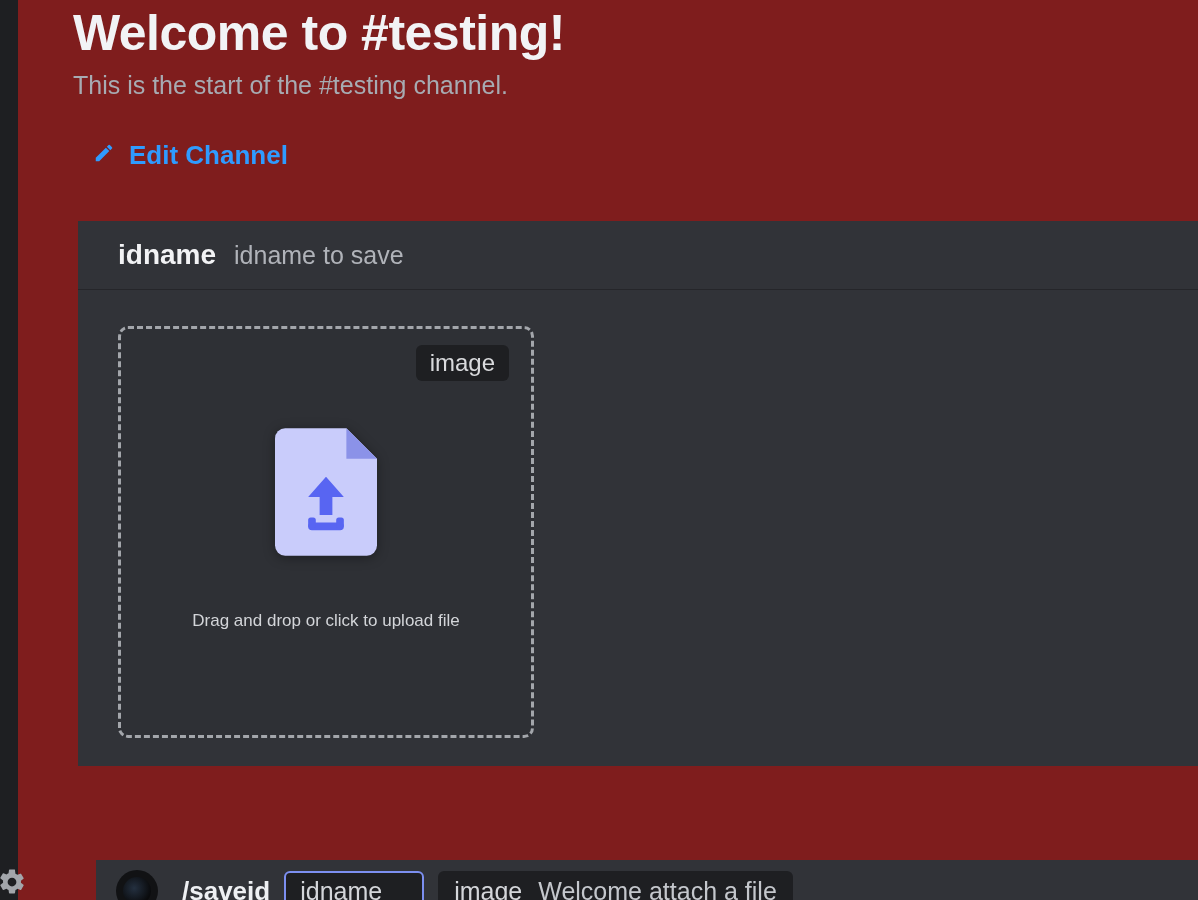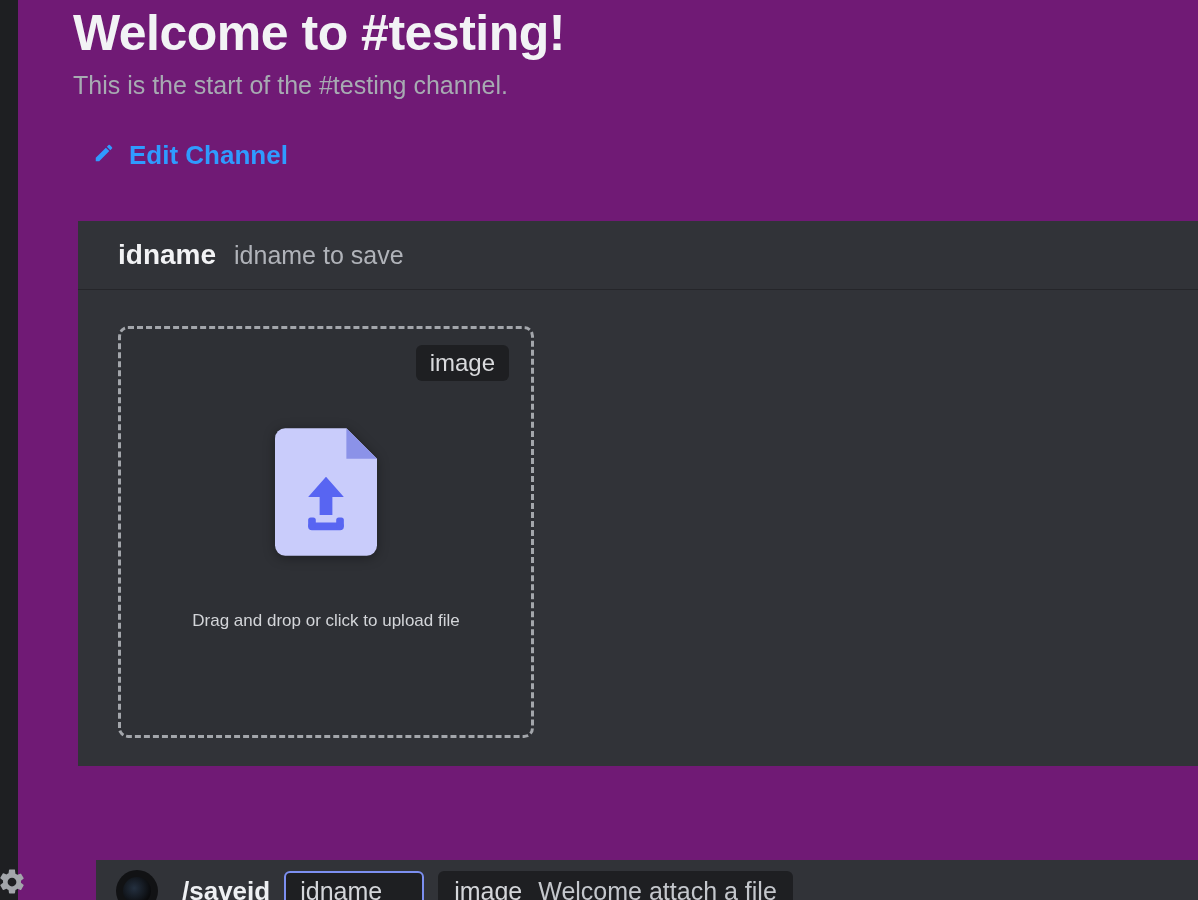--- a/index.html
+++ b/index.html
@@ -9,21 +9,21 @@
     background: #1e1f22;
     font-family: -apple-system, BlinkMacSystemFont, "Segoe UI", Helvetica, Arial, sans-serif;
     color: #dbdee1;
     overflow: hidden;
     position: relative;
   }
   .app {
     position: relative;
     width: 100%;
     height: 100%;
-    background: #701a75;
+    background: #7f1d1d;
     border-left: 18px solid #1e1f22;
   }
   .channel-intro {
     padding: 0 40px 0 55px;
   }
   .channel-title {
     color: #f2f3f5;
     font-weight: 800;
     font-size: 50px;
     line-height: 1.1;

